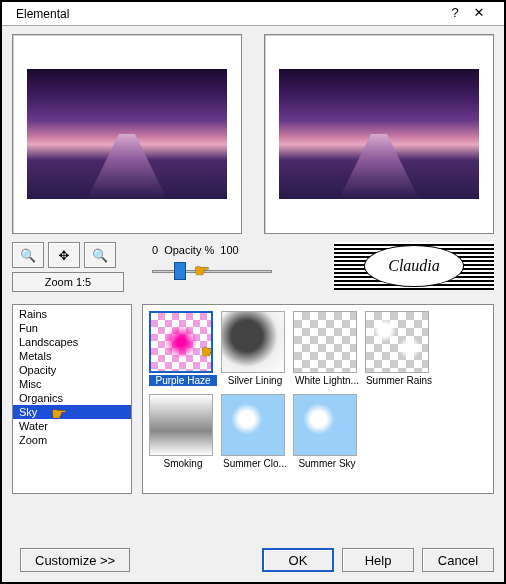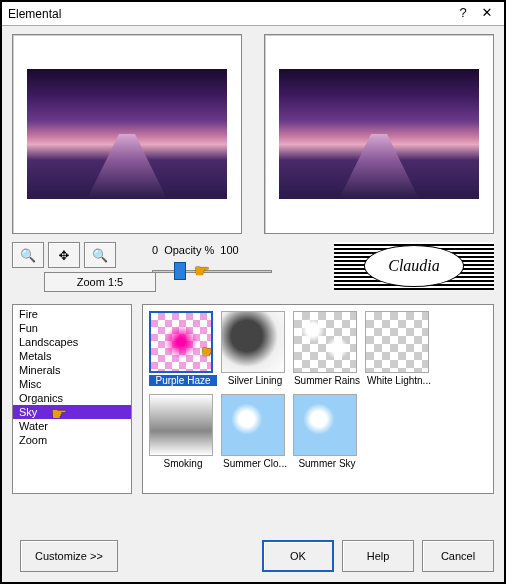--- a/index.html
+++ b/index.html
@@ -1,58 +1,58 @@
 <!DOCTYPE html>
 <html><head>
 <meta charset="utf-8">
 <style>
   * { box-sizing: border-box; margin: 0; padding: 0; }
   body { font-family: Tahoma, Arial, sans-serif; font-size: 11px; background: #fff; }
   .window { width: 506px; height: 584px; border: 2px solid #000; background: #f0f0f0; position: relative; }
-  .titlebar { height: 24px; background: #fff; border-bottom: 1px solid #aaa; display: flex; align-items: center; padding: 0 6px; }
+  .titlebar { height: 24px; background: #fff; border-bottom: 1px solid #aaa; display: flex; align-items: center; padding: 0 14px; }
   .titlebar .title { flex: 1; font-size: 12px; }
   .titlebar .tbtn { width: 22px; height: 18px; text-align: center; line-height: 16px; font-size: 13px; margin-left: 2px; cursor: default; }
   .content { padding: 8px 10px; }
   .previews { display: flex; gap: 12px; justify-content: space-between; }
   .preview-box { width: 230px; height: 200px; border: 1px solid #888; background: #fff; box-shadow: inset 1px 1px 0 #ccc; display: flex; align-items: center; justify-content: center; }
   .preview-img { width: 200px; height: 130px; background: linear-gradient(180deg,#1a0a2e 0%,#3d1a5e 20%,#6a3a8a 40%,#c87aa0 52%,#e8a8c0 58%,#4a2a6a 70%,#2a1a4a 100%); position: relative; overflow:hidden; }
   .river { position:absolute; bottom:0; left:30%; width:40%; height:50%; background: linear-gradient(180deg,#d8a8d0 0%,#8a5a9a 40%,#2a1a4a 100%); clip-path: polygon(40% 0,60% 0,100% 100%,0 100%); }
   .row2 { display: flex; gap: 10px; margin-top: 8px; align-items:flex-start; }
   .zoom-cluster { width: 130px; }
   .zoom-btns { display:flex; gap:4px; }
   .icon-btn { width: 32px; height: 26px; border: 1px solid #888; background: #f4f4f4; display:flex; align-items:center; justify-content:center; font-size:13px; box-shadow: 1px 1px 0 #fff inset; }
-  .zoom-label { margin-top:4px; border:1px solid #888; text-align:center; height:20px; line-height:18px; background:#f4f4f4; width:112px;margin-left:32px; }
+  .zoom-label { margin-top:4px; border:1px solid #888; text-align:center; height:20px; line-height:18px; background:#f4f4f4; width:112px; }
   .opacity-cluster { display:flex; flex-direction:column; align-items:flex-start; gap:4px; margin-top:2px; position:relative; }
   .opacity-labels { display:flex; gap:6px; align-items:center; font-size:11px; }
   .slider-wrap { position:relative; width:120px; height:22px; }
   .slider-track { position:absolute; top:10px; left:0; right:0; height:3px; background:#ccc; border:1px solid #888; }
   .slider-thumb { position:absolute; top:2px; left:22px; width:12px; height:18px; background:#2a7fd8; border:1px solid #0a4f98; }
   .point-hand { position:absolute; font-size:18px; color:#e8a000; text-shadow:0 0 1px #000; }
   .claudia { width: 160px; height: 48px; margin-left:auto; background: repeating-linear-gradient(0deg,#000 0,#000 2px,#fff 2px,#fff 4px); position:relative; display:flex; align-items:center; justify-content:center; }
   .claudia .oval { background:#fff; border:1px solid #000; border-radius:50%; width:100px; height:42px; display:flex; align-items:center; justify-content:center; font-family: cursive; font-size:16px; font-style:italic; }
   .row3 { display:flex; gap:10px; margin-top:12px; height: 190px; }
   .cat-list { width: 120px; border:1px solid #888; background:#fff; overflow:auto; padding:2px 0; }
   .cat-item { padding:1px 6px; cursor:default; position:relative; }
-  .cat-item.selected { background:#6d28d9; color:#fff; }
+  .cat-item.selected { background:#1d4ed8; color:#fff; }
   .thumb-grid { flex:1; border:1px solid #888; background:#fff; padding:4px; overflow:hidden; }
   .thumb-row { display:flex; }
   .thumb { width:68px; margin:2px 2px 6px 2px; }
   .thumb .swatch { width:64px; height:62px; border:1px solid #aaa; position:relative; overflow:hidden; }
   .thumb.selected .swatch { border:2px solid #1a5fc8; }
   .thumb .tlabel { font-size:10px; text-align:center; white-space:nowrap; overflow:hidden; text-overflow:ellipsis; margin-top:2px; }
   .thumb.selected .tlabel { background:#1a5fc8; color:#fff; }
   .checker { background: repeating-conic-gradient(#ccc 0 25%,#fff 0 50%) 0 0/16px 16px; }
   .clouds { background: radial-gradient(circle at 30% 40%,#fff 0 20%,transparent 30%), radial-gradient(circle at 60% 60%,#fff 0 22%,transparent 32%), repeating-conic-gradient(#ccc 0 25%,#fff 0 50%) 0 0/16px 16px; }
   .haze { background: radial-gradient(circle at 50% 50%,#f0a 0 10%,transparent 40%), repeating-conic-gradient(#f0a0e0 0 25%,#fff 0 50%) 0 0/14px 14px; }
   .silver { background: radial-gradient(circle at 40% 40%,#444 0 30%,#eee 60%,#fff 100%); }
   .rains { background: radial-gradient(circle at 30% 30%,#fff 0 10%,transparent 20%),radial-gradient(circle at 70% 60%,#fff 0 10%,transparent 20%), repeating-conic-gradient(#ccc 0 25%,#fff 0 50%) 0 0/16px 16px; }
   .smoking { background: linear-gradient(180deg,#fff,#888 60%,#fff); }
   .bluecloud { background: radial-gradient(circle at 40% 40%,#fff 0 15%,transparent 30%),#9ad0f8; }
   .bot-row { position:absolute; bottom:10px; left:10px; right:10px; display:flex; align-items:center; }
-  .btn { height:32px; border:1px solid #888; background:#f0f0f0; padding:0 14px; font-size:11px; box-shadow: 1px 1px 0 #fff inset; cursor:default; }
+  .btn { height:24px; border:1px solid #888; background:#f0f0f0; padding:0 14px; font-size:13px; box-shadow: 1px 1px 0 #fff inset; cursor:default; }
   .btn.default { border:2px solid #1a5fc8; }
   .spacer { flex:1; }
   .bot-row .btn { margin-left:8px; min-width:72px; text-align:center; }
 </style>
 </head>
 <body>
 
 <div class="window">
   <div class="titlebar">
     <div class="title">Elemental</div>
@@ -103,50 +103,50 @@
         </div>
       </div>
 
       <div class="claudia">
         <div class="oval">Claudia</div>
       </div>
     </div>
 
     <div class="row3">
       <div class="cat-list" id="cat-list">
-          <div class="cat-item">Fire</div>
+          <div class="cat-item">Rains</div>
           <div class="cat-item">Fun</div>
           <div class="cat-item">Landscapes</div>
           <div class="cat-item">Metals</div>
-          <div class="cat-item">Minerals</div>
+          <div class="cat-item">Opacity</div>
           <div class="cat-item">Misc</div>
           <div class="cat-item">Organics</div>
           <div class="cat-item selected">Sky<span class="point-hand" style="left: 38px; top: -2px;">☛</span></div>
           <div class="cat-item">Water</div>
           <div class="cat-item">Zoom</div>
         </div>
       <div class="thumb-grid">
         <div class="thumb-row" id="trow1">
             <div class="thumb selected">
               <div class="swatch haze">
                 <span class="point-hand" style="right: -6px; top: 28px;">☛</span>
               </div>
               <div class="tlabel">Purple Haze</div>
             </div>
             <div class="thumb">
               <div class="swatch silver"></div>
               <div class="tlabel">Silver Lining</div>
             </div>
             <div class="thumb">
+              <div class="swatch checker"></div>
+              <div class="tlabel">White Lightn...</div>
+            </div>
+            <div class="thumb">
               <div class="swatch rains"></div>
               <div class="tlabel">Summer Rains</div>
-            </div>
-            <div class="thumb">
-              <div class="swatch checker"></div>
-              <div class="tlabel">White Lightn...</div>
             </div>
           </div>
         <div class="thumb-row" id="trow2">
             <div class="thumb">
               <div class="swatch smoking"></div>
               <div class="tlabel">Smoking</div>
             </div>
             <div class="thumb">
               <div class="swatch bluecloud"></div>
               <div class="tlabel">Summer Clo...</div>

